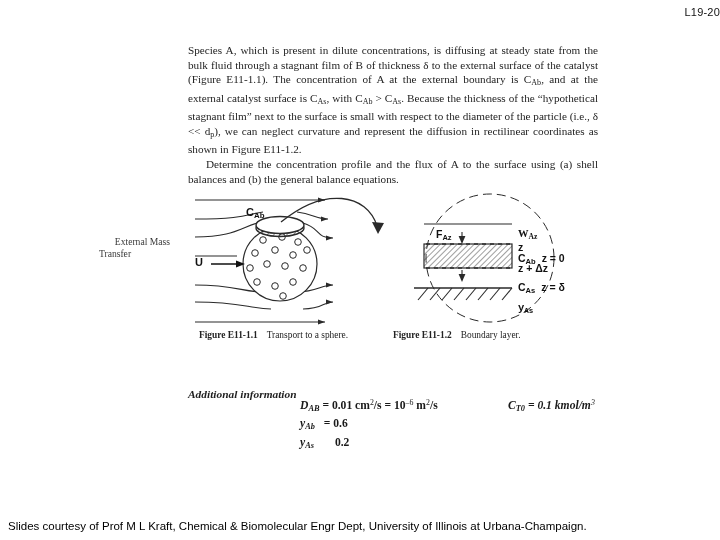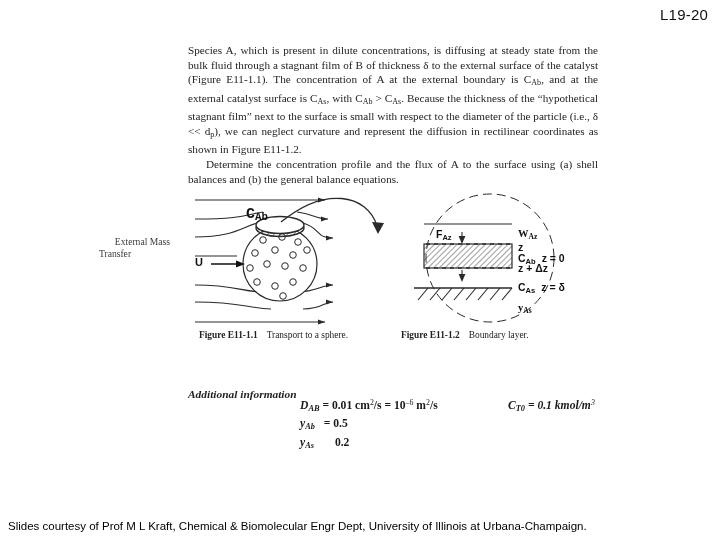--- a/index.html
+++ b/index.html
@@ -13,22 +13,22 @@
     position: relative;
     overflow: hidden;
     font-family: "Liberation Sans", sans-serif;
     color: #000;
   }
 
   
   #slide-code {
     position: absolute;
     top: 6px;
-    right: 12px;
-    font-size: 15px;
+    right: 0;
+    font-size: 11px;
     letter-spacing: 0.2px;
     color: #111;
     text-align: center;
   }
 
   
   #book-scan {
     position: absolute;
     left: 150px;
     top: 10px;
@@ -97,21 +97,21 @@
     position: absolute;
     top: 138px;
     font-family: "Liberation Serif", serif;
     font-size: 9.4px;
     color: #232323;
     white-space: nowrap;
   }
   .fig-caption .cap-name { font-weight: bold; }
   .fig-caption .cap-text { margin-left: 9px; }
   #caption-left  { left: 14px; }
-  #caption-right { left: 216px; }
+  #caption-right { left: 208px; }
 
   
   #addl-heading {
     position: absolute;
     left: 38px;
     top: 378px;
     font-family: "Liberation Serif", serif;
     font-style: italic;
     font-weight: bold;
     font-size: 11.4px;
@@ -234,22 +234,22 @@
 
         <g stroke="#2a2a2a" stroke-width="1.3" fill="none">
           <path d="M96 30 C140 -6, 182 2, 192 34"></path>
         </g>
         <polygon points="193,42 187,30 199,31" fill="#2a2a2a"></polygon>
       </svg>
 
       <div style="position:absolute; left:10px; top:64px; font-family:'Liberation Sans',sans-serif;
                   font-size:11px; font-weight:bold; color:#111;">U</div>
 
-      <div style="position:absolute; left:61px; top:14px; font-family:Liberation Mono, monospace;
-                  font-size:15px; font-weight:bold; color:#111; white-space:nowrap;"><span>C</span><span class="sub">Ab</span></div>
+      <div style="position:absolute; left:61px; top:14px; font-family:Liberation Sans, sans-serif;
+                  font-size:11px; font-weight:bold; color:#111; white-space:nowrap;"><span>C</span><span class="sub">Ab</span></div>
     </div>
 
     <div class="figure-box" id="figure-right">
       <svg width="215" height="140" viewBox="0 0 215 140">
 
         <circle cx="100" cy="66" r="64" fill="none" stroke="#2a2a2a" stroke-width="1" stroke-dasharray="9 5"></circle>
 
         <line x1="34" y1="32" x2="122" y2="32" stroke="#2a2a2a" stroke-width="1.2"></line>
 
         <rect x="34" y="52" width="88" height="24" fill="url(#hatch-shell)" stroke="#2a2a2a" stroke-width="1.2"></rect>
@@ -310,21 +310,21 @@
 
       <div style="position:absolute; left:128px; top:49px; font-family:'Liberation Sans',sans-serif;
                   font-size:10.5px; font-weight:bold; color:#111;">z</div>
 
       <div style="position:absolute; left:128px; top:70px; font-family:'Liberation Sans',sans-serif;
                   font-size:10.5px; font-weight:bold; color:#111; white-space:nowrap;">z + Δz</div>
 
       <div style="position:absolute; left:128px; top:89px; font-family:'Liberation Sans',sans-serif;
                   font-size:10.5px; font-weight:bold; color:#111; white-space:nowrap;"><span>C</span><span class="sub">As</span><span style="margin-left:6px;">z = δ</span></div>
 
-      <div style="position:absolute; left:128px; top:110px; font-family:Liberation Serif, serif;
+      <div style="position:absolute; left:128px; top:110px; font-family:Liberation Mono, monospace;
                   font-size:10.5px; font-weight:bold; color:#111; white-space:nowrap;text-align:right;"><span>y</span><span class="sub">As</span></div>
     </div>
 
     <div class="fig-caption" id="caption-left">
       <span class="cap-name">Figure E11-1.1</span><span class="cap-text">Transport to a sphere.</span>
     </div>
     <div class="fig-caption" id="caption-right">
       <span class="cap-name">Figure E11-1.2</span><span class="cap-text">Boundary layer.</span>
     </div>
   </div>
@@ -334,21 +334,21 @@
   <div id="addl-eqs">
     <div class="eq-row">
       <span class="eq-sym">D</span><span class="sub eq-sym">AB</span>
       <span class="eq-val">= 0.01 cm</span><sup class="exp">2</sup><span class="eq-val">/s = 10</span><sup class="exp">–6</sup><span class="eq-val"> m</span><sup class="exp">2</sup><span class="eq-val">/s</span>
       <span class="eq-right"><span class="eq-sym">C</span><span class="sub eq-sym">T0</span>
             <span class="eq-val ital">= 0.1 kmol/m</span><sup class="exp ital">3</sup></span>
     </div>
 
     <div class="eq-row">
       <span class="eq-sym">y</span><span class="sub eq-sym">Ab</span>
-      <span class="eq-val" style="margin-left:6px;">= 0.5</span>
+      <span class="eq-val" style="margin-left:6px;">= 0.6</span>
     </div>
 
     <div class="eq-row">
       <span class="eq-sym">y</span><span class="sub eq-sym">As</span>
       <span class="eq-val" style="margin-left:18px;">0.2</span>
     </div>
   </div>
 </div>
 
 <div id="footer-credit">Slides courtesy of Prof M L Kraft, Chemical &amp; Biomolecular Engr Dept, University of Illinois at Urbana-Champaign.</div>

